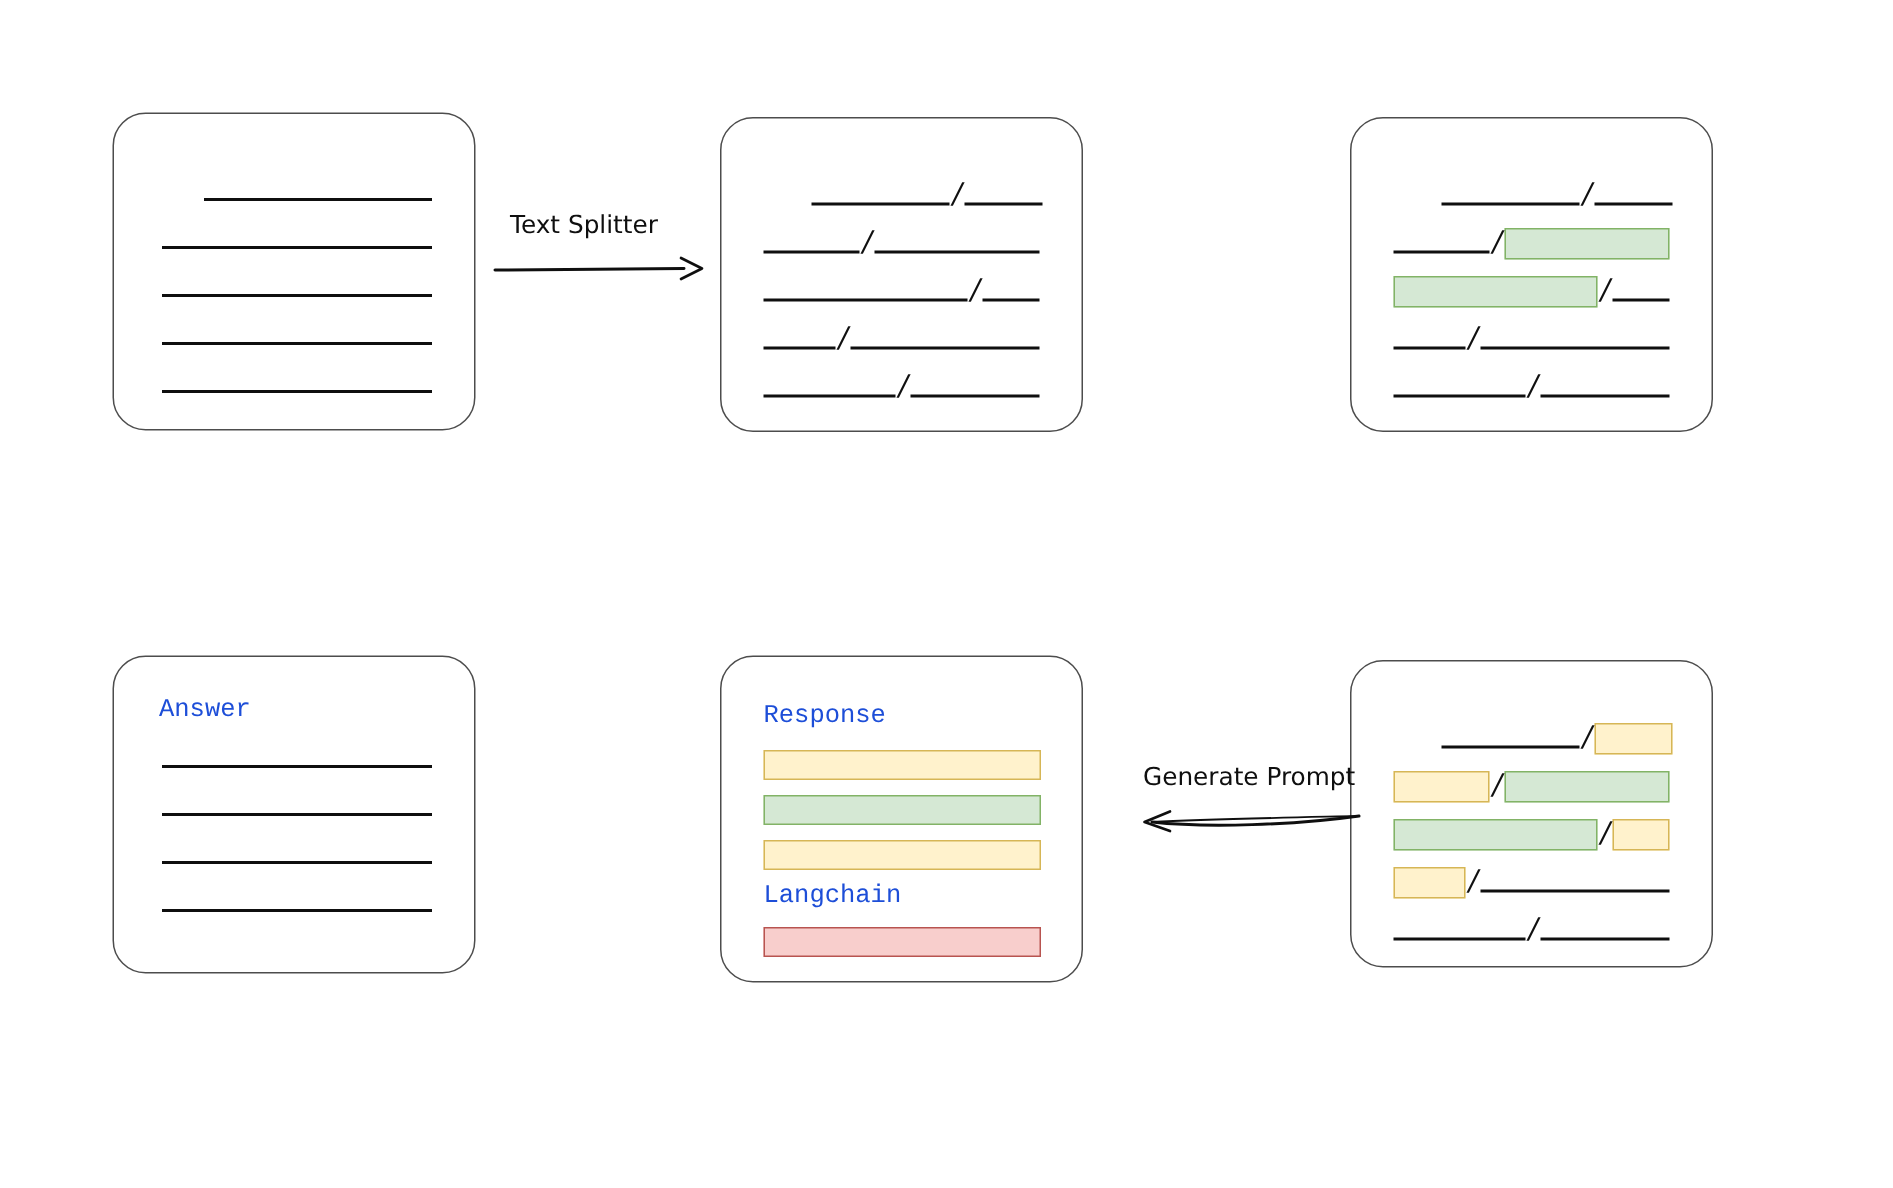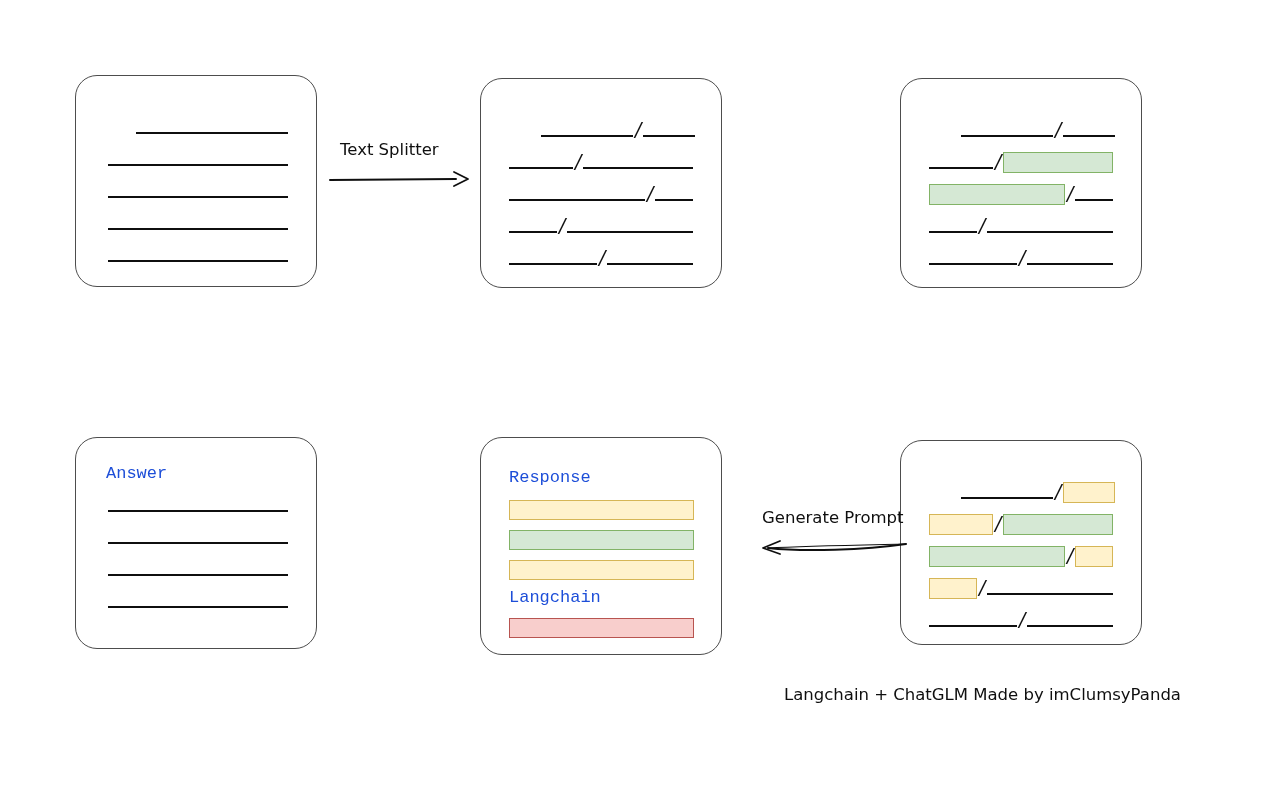--- a/index.html
+++ b/index.html
@@ -251,15 +251,14 @@
   <div class="card" style="left:75px; top:437px; width:242px; height:212px;">
     <div class="answer-host">
         <div class="card-heading" style="left: 30px; top: 26px;">Answer</div>
         <div class="plain-line" style="left: 32px; top: 72px; width: 180px;"></div>
         <div class="plain-line" style="left: 32px; top: 104px; width: 180px;"></div>
         <div class="plain-line" style="left: 32px; top: 136px; width: 180px;"></div>
         <div class="plain-line" style="left: 32px; top: 168px; width: 180px;"></div>
       </div>
   </div>
 
-  <div class="caption" style="left:784px; top:685px;">Langchain + ChatGLM Made by imClumsyPanda</div>
 
 </div>
 
 </body></html>

